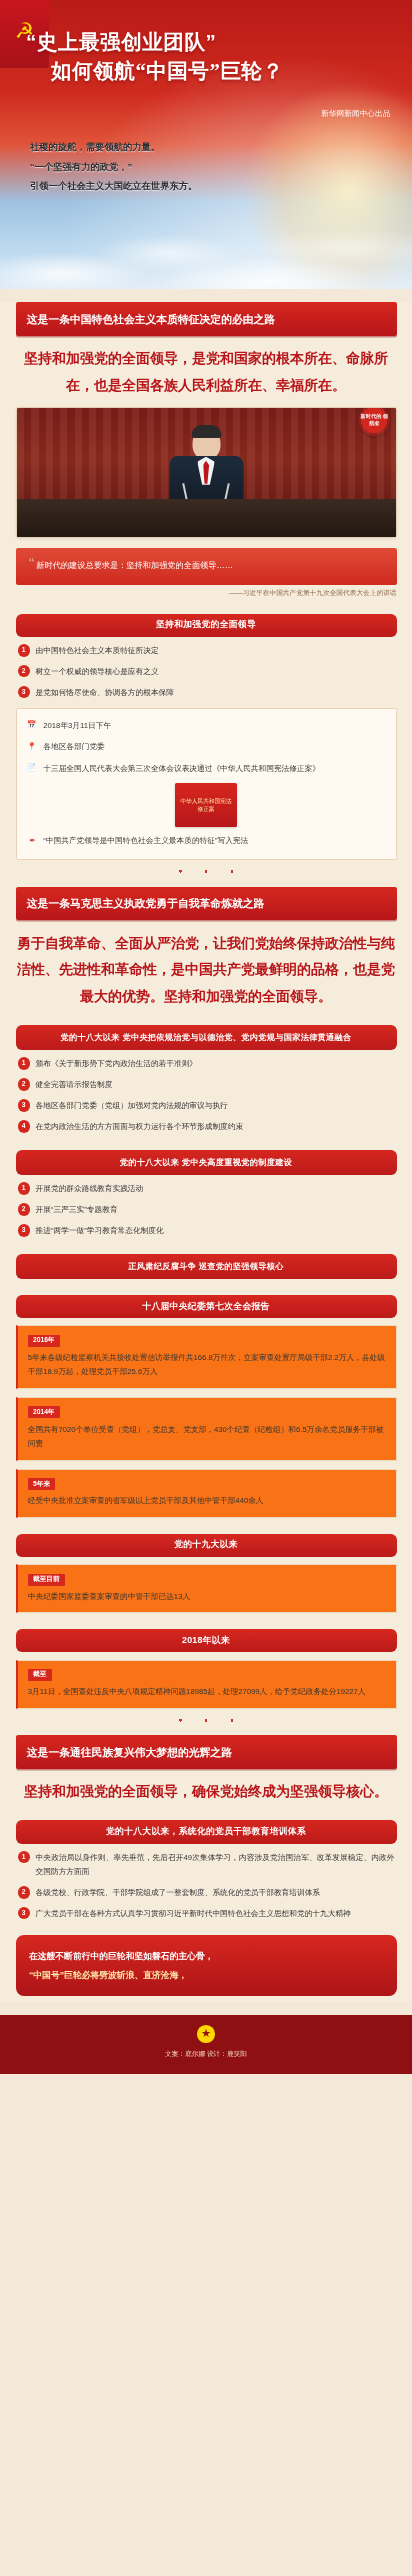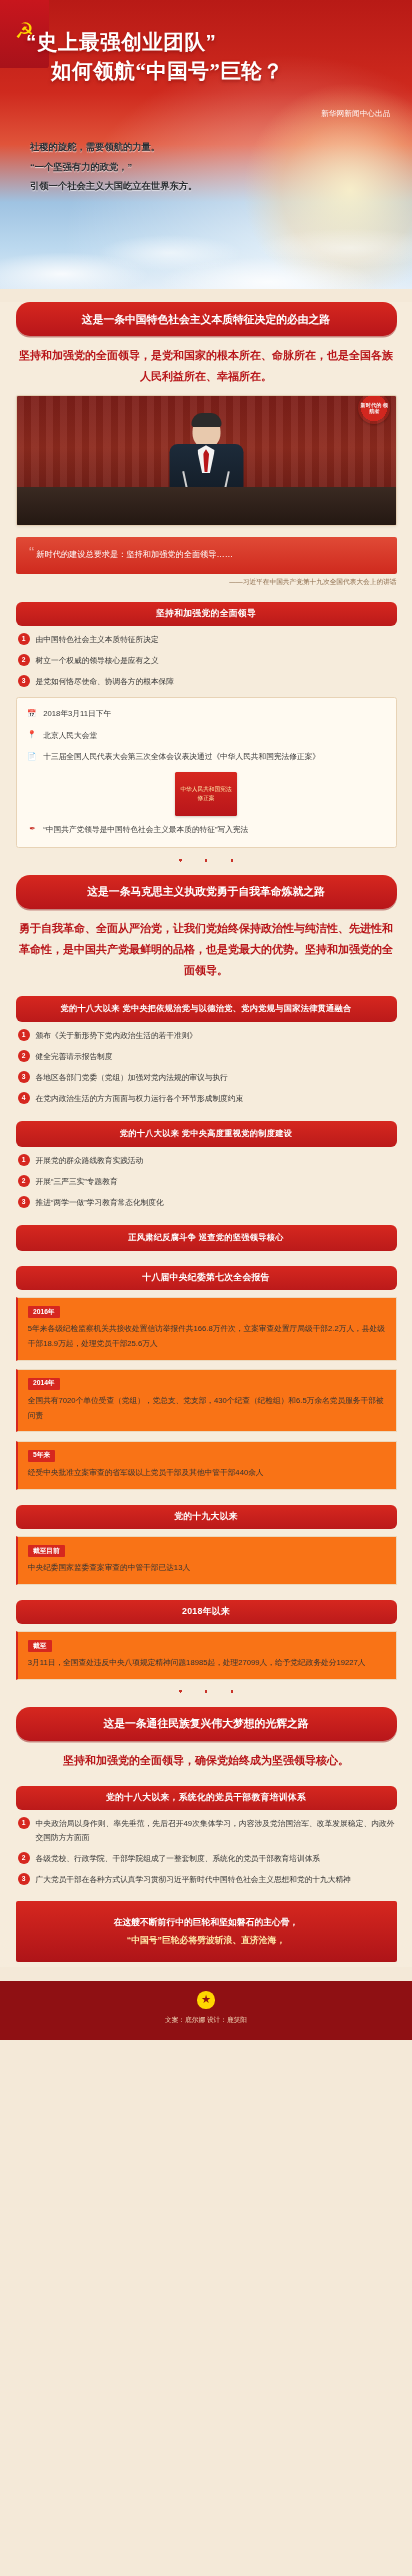--- a/index.html
+++ b/index.html
@@ -60,30 +60,30 @@
     text-shadow: 0 0.5px 1px rgba(255,255,255,.7);
   }
 
   
   .body-wrap { background: #f6ecdc; padding: 0 0 5.2px 0; }
 
   .band {
     margin: 13.4px 15.5px 9.3px 15.5px;
     background: linear-gradient(#d6271f, #b8161a);
     color: #fff;
-    border-radius: 14px;
+    border-radius: 2px;
     padding: 8.2px 11.3px;
     font-size: 10.8px; line-height: 1.6; font-weight: bold;
-    text-align: center;
+    text-align: left;
     box-shadow: 0 1.5px 0 rgba(140,12,14,.45);
   }
   .subband {
     margin: 0 15.5px 8.2px 15.5px;
     color: #b8161a;
-    font-size: 11px; line-height: 1.9; text-align: center; font-weight: bold;
+    font-size: 14px; line-height: 1.9; text-align: center; font-weight: bold;
   }
 
   .redbar {
     margin: 15.5px 15.5px 7.2px 15.5px;
     background: linear-gradient(#d6271f, #bb1a1a);
     color: #fff;
     font-size: 8.8px; font-weight: bold;
     text-align: center;
     padding: 5.7px 7.2px;
     border-radius: 6px;
@@ -230,23 +230,23 @@
     display: inline-block; background: #d6271f; color: #fff;
     font-size: 6.7px; font-weight: bold; padding: 1.5px 5.2px; border-radius: 1px;
     margin-bottom: 4.1px;
   }
   .stat-card .t { font-size: 7.7px; line-height: 1.9; color: #333; }
 
   
   .closing {
     margin: 13.4px 15.5px 0 15.5px;
     background: linear-gradient(#d6271f, #ae1418);
-    color: #fff; border-radius: 2px;
+    color: #fff; border-radius: 8px;
     padding: 12.4px 13.4px;
-    font-size: 8.8px; line-height: 2.1; font-weight: bold; text-align: center;
+    font-size: 8.8px; line-height: 2.1; font-weight: bold; text-align: left;
   }
   .closing .em { color: #ffe9a8; }
   .credits {
     background: #8f1013; color: #f3d9b9;
     padding: 10.3px 0 13.4px 0; text-align: center;
     font-size: 6.7px; line-height: 1.9; margin-top: 13.4px;
   }
   .credits .logo {
     width: 17.5px; height: 17.5px; margin: 0 auto 5.2px auto; border-radius: 50%;
     background: #ffd700; color: #8f1013; font-size: 11.3px; line-height: 17.5px; font-weight: bold;
@@ -325,21 +325,21 @@
       </div>
     </div>
 
     <div class="fact-card">
       <div class="fact-row">
         <div class="fact-ico">📅</div>
         <div class="fact-txt">2018年3月11日下午</div>
       </div>
       <div class="fact-row">
         <div class="fact-ico">📍</div>
-        <div class="fact-txt">北京人民大会堂</div>
+        <div class="fact-txt">各地区各部门党委</div>
       </div>
       <div class="fact-row">
         <div class="fact-ico">📄</div>
         <div class="fact-txt">十三届全国人民代表大会第三次全体会议表决通过《中华人民共和国宪法修正案》</div>
       </div>
       <div class="mini-doc">中华人民共和国宪法修正案</div>
       <div class="fact-row" style="margin-top:7.2px;margin-bottom:0">
         <div class="fact-ico">✒</div>
         <div class="fact-txt">“中国共产党领导是中国特色社会主义最本质的特征”写入宪法</div>
       </div>

